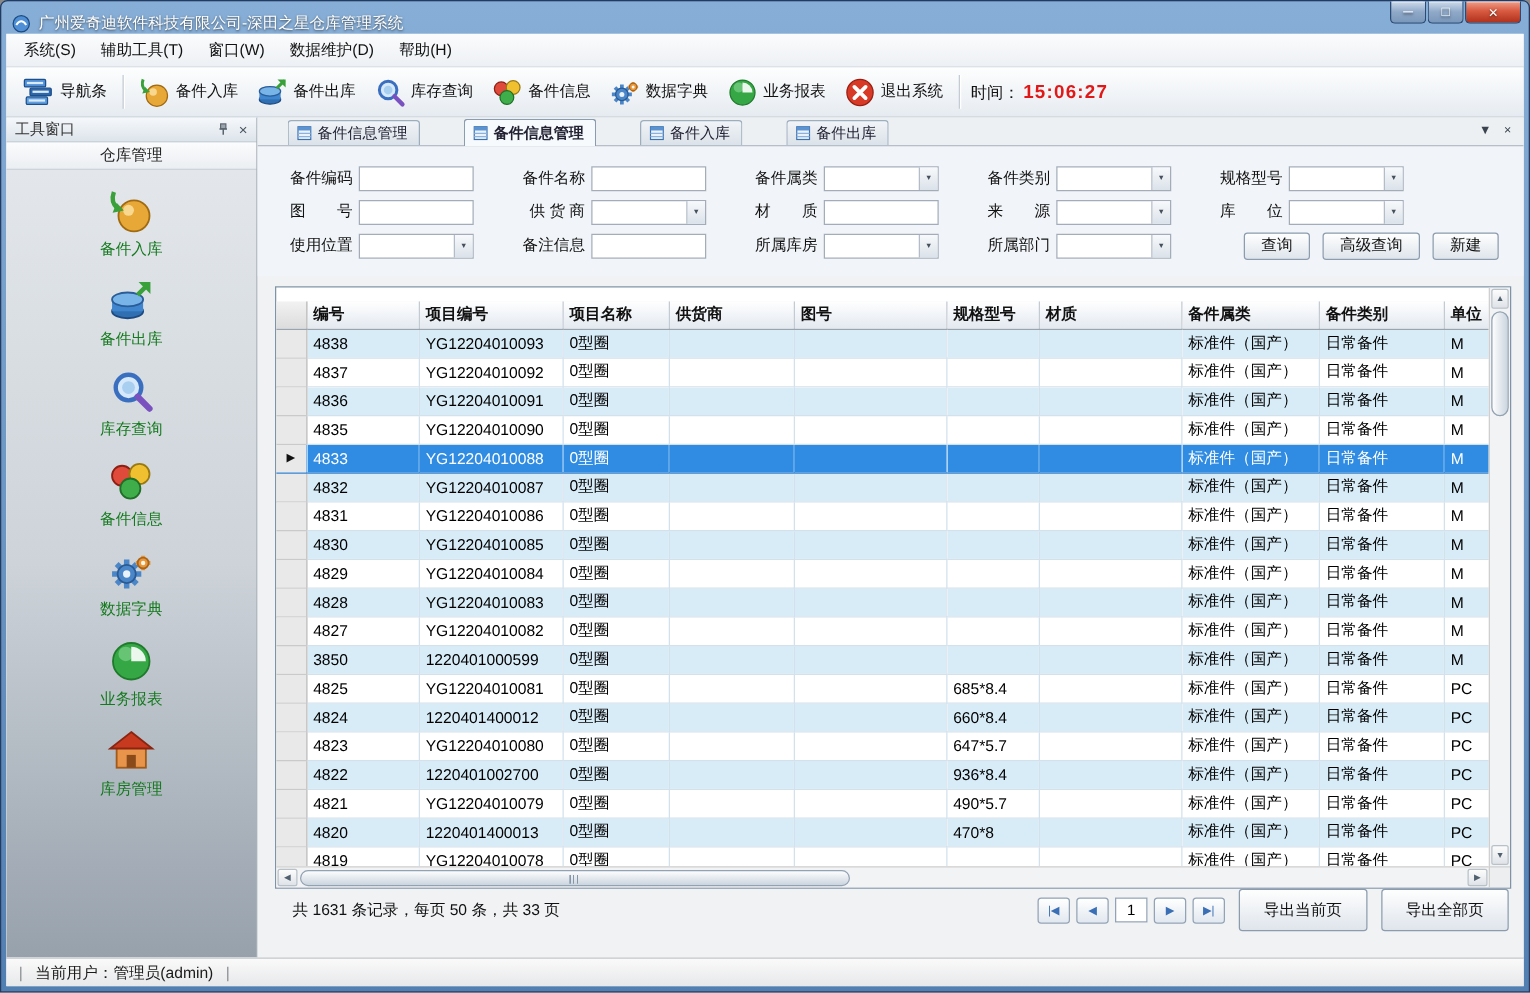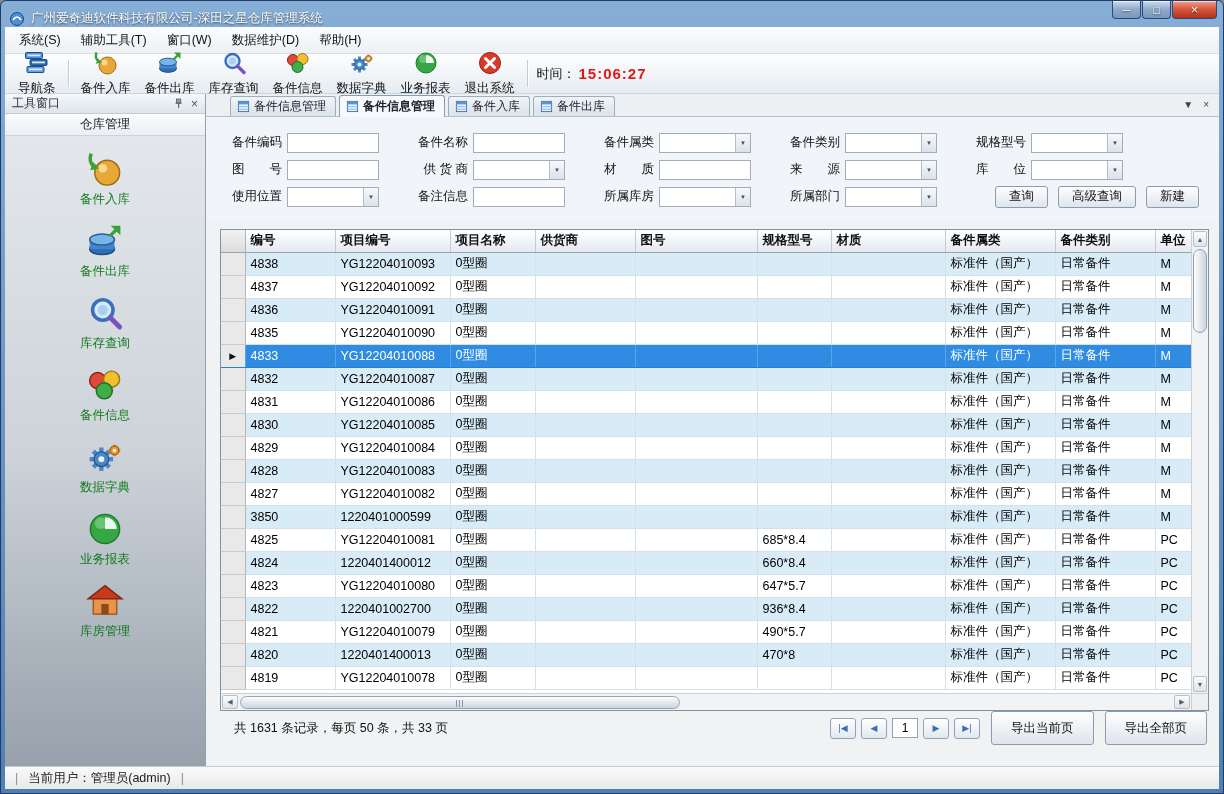--- a/index.html
+++ b/index.html
@@ -14,21 +14,21 @@
   .win-btn { width:29px; height:18px; margin-left:1px; border:1px solid #2b4a74; border-top:none; border-radius:0 0 4px 4px; display:flex; align-items:center; justify-content:center; color:#fff; font-size:11px; background:linear-gradient(#cfdcec,#8fa9c8 50%,#7a97ba); box-shadow:inset 0 1px 0 rgba(255,255,255,.6); cursor:default; }
   .win-btn.close { width:45px; background:linear-gradient(#f0a18c,#d95b41 45%,#b83category0); background:linear-gradient(#f0a18c,#d95b41 45%,#b0301c); font-size:13px; }
 
   .app-body { position:absolute; left:4px; right:4px; top:26px; bottom:4px; background:#f0f2f4; display:flex; flex-direction:column; overflow:hidden; }
 
   .menubar { height:27px; flex:none; background:linear-gradient(#fbfcfd,#edf0f4); border-bottom:1px solid #d7dde3; display:flex; align-items:center; padding:0 4px; }
   .menu-item { padding:5px 10px; font-size:12.5px; cursor:default; }
 
   .toolbar { height:40px; flex:none; background:linear-gradient(#fdfefe,#e6ebf1); border-bottom:1px solid #ccd4dc; display:flex; align-items:center; padding:0 6px; }
   .tb-items { display:flex; align-items:center; }
-  .tb-item { display:flex; align-items:center; gap:4px; padding:4px 7px; border-radius:3px; cursor:default;flex-direction:column; }
+  .tb-item { display:flex; align-items:center; gap:4px; padding:4px 7px; border-radius:3px; cursor:default; }
   .tb-ico svg { width:26px; height:26px; display:block; }
   .tb-label { font-size:12.5px; white-space:nowrap; }
   .tb-sep { width:1px; height:27px; background:#c3cbd4; margin:0 5px; box-shadow:1px 0 0 #fff; }
   .tb-time { display:flex; align-items:center; gap:3px; margin-left:4px; }
   .t-label { font-size:13px; }
   .t-val { color:#e01818; font-weight:bold; font-size:15px; letter-spacing:1px; }
 
   .workspace { flex:1; display:flex; overflow:hidden; }
 
   .sidebar { width:201px; flex:none; border-right:1px solid #96a0aa; display:flex; flex-direction:column; background:#e5e9ed; }
@@ -38,40 +38,40 @@
   .sb-ctl svg { width:11px; height:11px; display:block; }
   .sb-header { height:22px; flex:none; background:linear-gradient(#fbfcfd,#ebeef2); border-bottom:1px solid #ccd3da; display:flex; align-items:center; justify-content:center; font-size:12.5px; color:#222; cursor:default; }
   .sb-body { flex:1; background:linear-gradient(#e3e7eb 0%,#cdd3d9 50%,#97a1ac 100%); display:flex; flex-direction:column; align-items:center; padding-top:14px; overflow:hidden; }
   .sb-item { display:flex; flex-direction:column; align-items:center; gap:3px; margin-bottom:14px; cursor:pointer; }
   .sb-ico svg { width:38px; height:38px; display:block; }
   .sb-label { color:#157a1e; font-size:12.5px; }
 
   .main { flex:1; display:flex; flex-direction:column; overflow:hidden; background:#f0f2f4; }
 
   .tabstrip { height:23px; flex:none; display:flex; align-items:flex-end; padding:2px 8px 0 24px; background:#edf0f3; border-bottom:1px solid #b4bfca; position:relative; }
-  .tab-list { display:flex; align-items:flex-end; }
+  .tab-list { display:flex; align-items:flex-end;gap:32px; }
   .tab { display:flex; align-items:center; gap:4px; padding:0 9px 0 6px; height:20px; font-size:12px; color:#223; border:1px solid #9cadbe; border-bottom:none; border-radius:3px 3px 0 0; background:linear-gradient(#f1f4f7,#dbe2e9); margin-right:3px; white-space:nowrap; cursor:default; }
   .tab.active { background:#f7fafc; font-weight:bold; height:22px; margin-bottom:-1px; border-color:#8a9cb0; }
   .tab-ico svg { width:13px; height:13px; display:block; }
   .tab-controls { position:absolute; right:10px; top:5px; display:flex; gap:10px; color:#3a4450; font-size:10px; }
   .tab-ctl { cursor:default; }
 
   .search-panel { height:104px; flex:none; background:#f1f4f8; padding-top:12px; }
   .sf-row { display:flex; align-items:center; height:27px; padding-left:18px; }
   .sf-slot { display:flex; align-items:center; width:186px; flex:none; }
   .sf-label { width:58px; flex:none; text-align:right; margin-right:5px; font-size:12.5px; white-space:pre; cursor:default; }
   .sf-text { width:92px; height:20px; border:1px solid #a3adb9; background:#fff; padding:0 3px; font-size:12px; font-family:inherit; }
   .sf-select { width:92px; height:20px; border:1px solid #a3adb9; background:#fff; position:relative; display:flex; align-items:center; cursor:default; }
   .sf-selval { flex:1; font-size:12px; padding:0 3px; overflow:hidden; }
   .dd { width:15px; height:18px; flex:none; background:linear-gradient(#f7f9fb,#dbe2ea); border-left:1px solid #b4bdc7; display:flex; align-items:center; justify-content:center; font-size:6px; color:#45505c; }
   .sf-buttons { margin-left:auto; margin-right:20px; display:flex; gap:10px; }
   .btn { height:22px; padding:0 13px; border:1px solid #8c9cae; border-radius:3px; background:linear-gradient(#fefefe,#dfe5ec); font-size:12.5px; font-family:inherit; color:#111; cursor:default; }
 
   .grid-wrap { height:482px; flex:none; margin:8px 10px 0 14px; border:1px solid #7f93a6; background:#fff; display:grid; grid-template-columns:1fr 17px; grid-template-rows:1fr 17px; overflow:hidden; }
-  .grid-view { grid-column:1; grid-row:1; overflow:hidden; }
+  .grid-view { grid-column:1; grid-row:1; overflow:hidden;margin-top:11px; }
   table.grid { border-collapse:collapse; table-layout:fixed; width:974px; }
   .grid th { height:22px; background:linear-gradient(#ffffff,#e3e9f0); border-right:1px solid #c2cad2; border-bottom:1px solid #9aa4ae; font-size:12.5px; font-weight:bold; text-align:left; padding:0 5px; white-space:nowrap; overflow:hidden; cursor:default; }
   .grid th.ind-h { background:linear-gradient(#f2f2f2,#dcdcdc); border-right:1px solid #b2b2b2; }
   .grid td { height:23px; border-right:1px solid #d3e1ed; border-bottom:1px solid #d3e1ed; font-size:12.5px; padding:0 5px; white-space:nowrap; overflow:hidden; color:#000; cursor:default; }
   tr.odd td { background:#d8ecf8; }
   tr.even td { background:#ffffff; }
   td.ind { background:#e9e9e9 !important; border-right:1px solid #b6b6b6; border-bottom:1px solid #cacaca; text-align:center; padding:0; font-size:9px; color:#222; }
   tr.selected td { background:#2f8ce2 !important; color:#fff; border-right-color:#5aa5ea; border-bottom-color:#2a7ecb; }
   tr.selected td.ind { background:#e9e9e9 !important; color:#111; }
 

